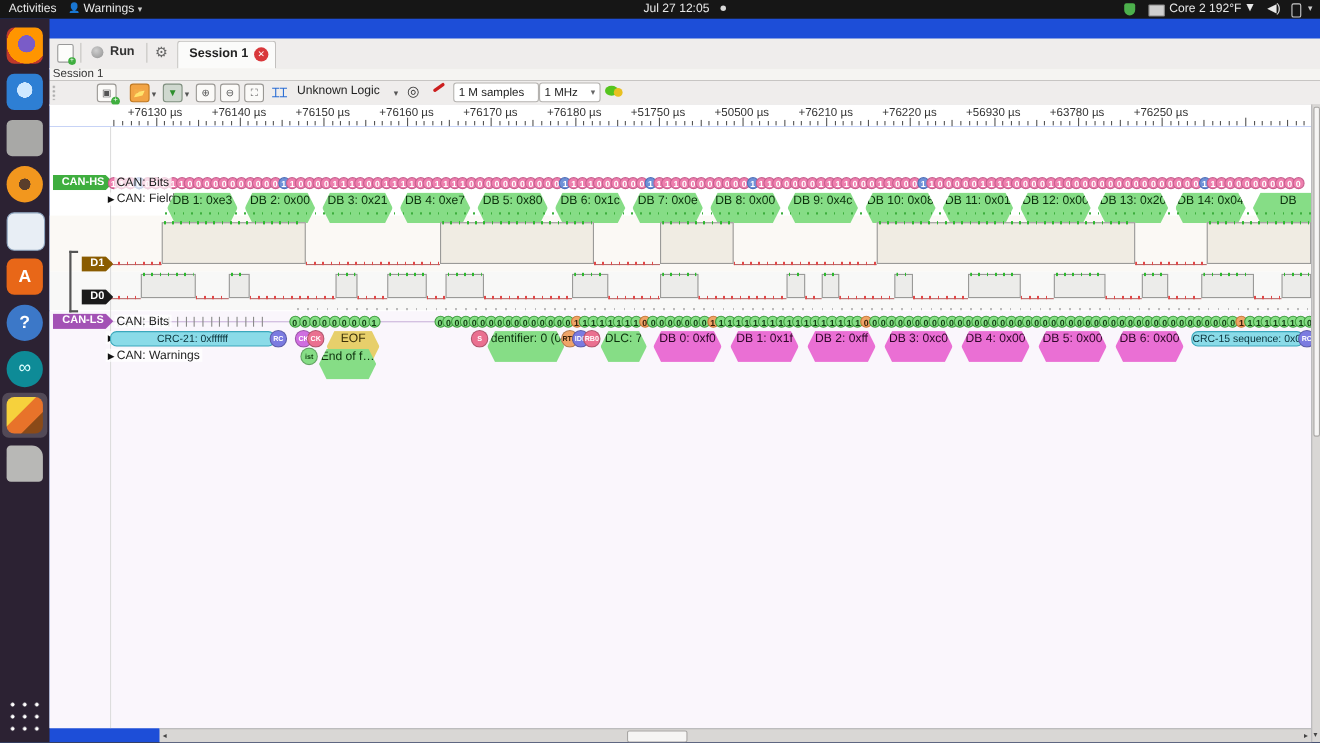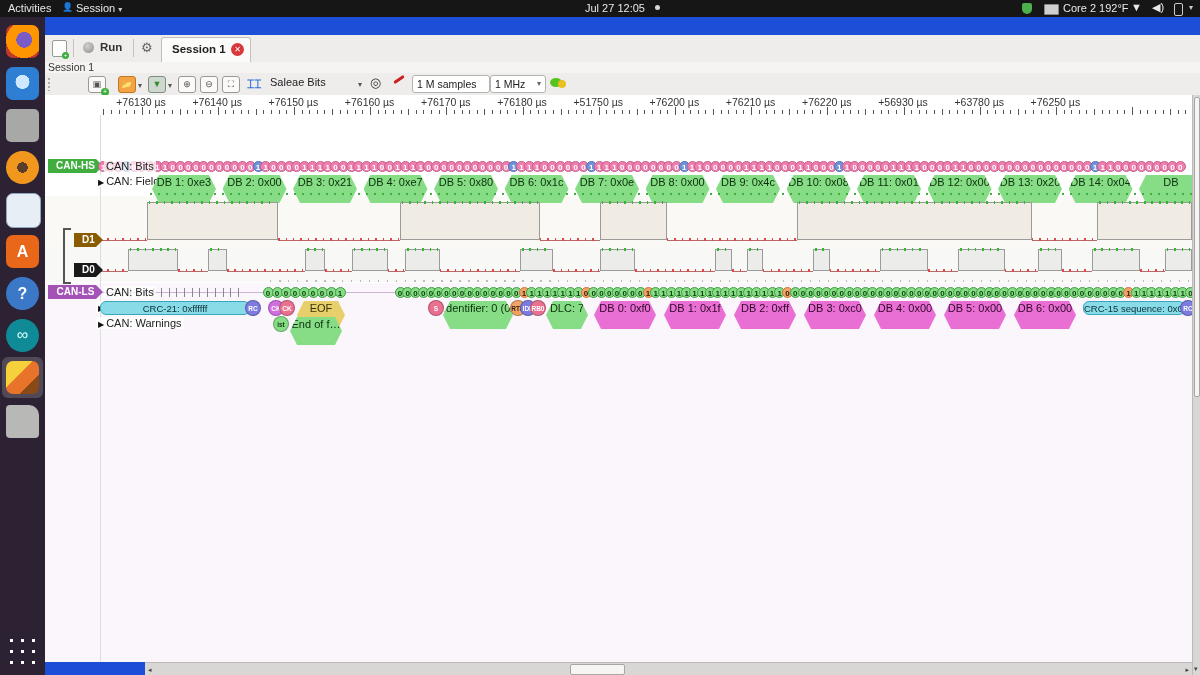--- a/index.html
+++ b/index.html
@@ -52,21 +52,21 @@
   .sarrow{position:absolute;font-size:7px;color:#444;line-height:13px;}
 </style>
 </head>
 <body>
 
 <div id="screen">
 
   <div id="top-panel" class="abs">
     <span class="it" style="left:8px">Activities</span>
     <span class="it" style="left:62px;color:#bbb;font-size:9px">👤</span>
-    <span class="it" style="left:76px"><span>Session</span> <span class="caret" style="color:#ccc">▾</span></span>
+    <span class="it" style="left:76px"><span>Warnings</span> <span class="caret" style="color:#ccc">▾</span></span>
     <span class="it" style="left:585px">Jul 27 12:05</span>
     <span class="it" style="left:655px;top:5px;width:5px;height:5px;background:#d8d8d8;border-radius:50%"></span>
     <span class="it" style="left:1022px;top:3px;width:10px;height:11px;background:#4cb04c;border-radius:2px 2px 5px 5px"></span>
     <span class="it" style="left:1044px;top:4px;width:13px;height:9px;background:#cfcfcf;border:1px solid #888;border-radius:1px"></span>
     <span class="it" style="left:1063px">Core 2 192°F</span>
     <span class="it" style="left:1131px;top:1px">▼</span>
     <span class="it" style="left:1152px;top:1px">◀)</span>
     <span class="it" style="left:1174px;top:3px;width:7px;height:11px;border:1px solid #ccc;border-radius:2px"></span>
     <span class="it caret" style="left:1189px;top:3px;color:#ccc">▾</span>
   </div>
@@ -116,42 +116,42 @@
     <span class="abs" style="left:2px;top:4px;width:4px;height:14px;background:radial-gradient(circle,#aaa 1px,transparent 1.2px) 0 0/4px 4px"></span>
     <span class="tb-ic" style="left:43px">▣<span style="position:absolute;right:-4px;bottom:-4px;width:8px;height:8px;background:#3fae3f;border-radius:50%;color:#fff;font-size:7px;line-height:8px">+</span></span>
     <span class="tb-ic" style="left:73px;background:#f2a444;border-color:#c07820">📂</span>
     <span class="abs caret" style="left:93px;top:8px">▾</span>
     <span class="tb-ic" style="left:103px;background:#cfd8cf;border-color:#7f8f7f"><span style="color:#2d8f2d;font-weight:bold">▼</span></span>
     <span class="abs caret" style="left:123px;top:8px">▾</span>
     <span class="tb-ic" style="left:133px">⊕</span>
     <span class="tb-ic" style="left:155px">⊖</span>
     <span class="tb-ic" style="left:177px">⛶</span>
     <span class="abs" style="left:202px;top:4px;color:#2d6fd4;font-weight:bold;font-size:12px">⌶⌶</span>
-    <span class="abs" style="left:225px;top:3px;font-size:11px;color:#222"><span>Saleae Bits</span></span>
+    <span class="abs" style="left:225px;top:3px;font-size:11px;color:#222"><span>Unknown Logic</span></span>
     <span class="abs caret" style="left:313px;top:7px">▾</span>
     <span class="abs" style="left:325px;top:2px;font-size:13px;color:#333">◎</span>
     <span class="abs" style="left:346px;top:3px;width:14px;height:14px">
         <span style="position:absolute;left:2px;top:2px;width:12px;height:3px;background:#cc1f1f;transform:rotate(-35deg);border-radius:2px"></span>
       </span>
     <span class="combo" style="left:367px;width:68px"><span>1 M samples</span><span class="car">▾</span></span>
     <span class="combo" style="left:445px;width:46px"><span>1 MHz</span><span class="car">▾</span></span>
     <span class="abs" style="left:505px;top:5px;width:12px;height:9px;background:#55c41e;border-radius:50%">
         <span style="position:absolute;left:8px;top:2px;width:8px;height:8px;background:#e8c020;border-radius:50%"></span>
       </span>
   </div>
 
   <div id="ruler" class="abs">
       <div class="rlabel" style="left: 96px;">+76130 µs</div>
       <div class="rlabel" style="left: 172.2px;">+76140 µs</div>
       <div class="rlabel" style="left: 248.4px;">+76150 µs</div>
       <div class="rlabel" style="left: 324.6px;">+76160 µs</div>
       <div class="rlabel" style="left: 400.8px;">+76170 µs</div>
       <div class="rlabel" style="left: 477px;">+76180 µs</div>
       <div class="rlabel" style="left: 553.2px;">+51750 µs</div>
-      <div class="rlabel" style="left: 629.4px;">+76200 µs</div>
+      <div class="rlabel" style="left: 629.4px;">+50500 µs</div>
       <div class="rlabel" style="left: 705.6px;">+76210 µs</div>
       <div class="rlabel" style="left: 781.8px;">+76220 µs</div>
       <div class="rlabel" style="left: 858px;">+56930 µs</div>
       <div class="rlabel" style="left: 934.2px;">+63780 µs</div>
       <div class="rlabel" style="left: 1010.4px;">+76250 µs</div>
       <div class="rtick" style="left: 58.4px; top: 14px; height: 6px;"></div>
       <div class="rtick" style="left: 66.02px; top: 15px; height: 4px;"></div>
       <div class="rtick" style="left: 73.64px; top: 15px; height: 4px;"></div>
       <div class="rtick" style="left: 81.26px; top: 15px; height: 4px;"></div>
       <div class="rtick" style="left: 88.88px; top: 15px; height: 4px;"></div>

